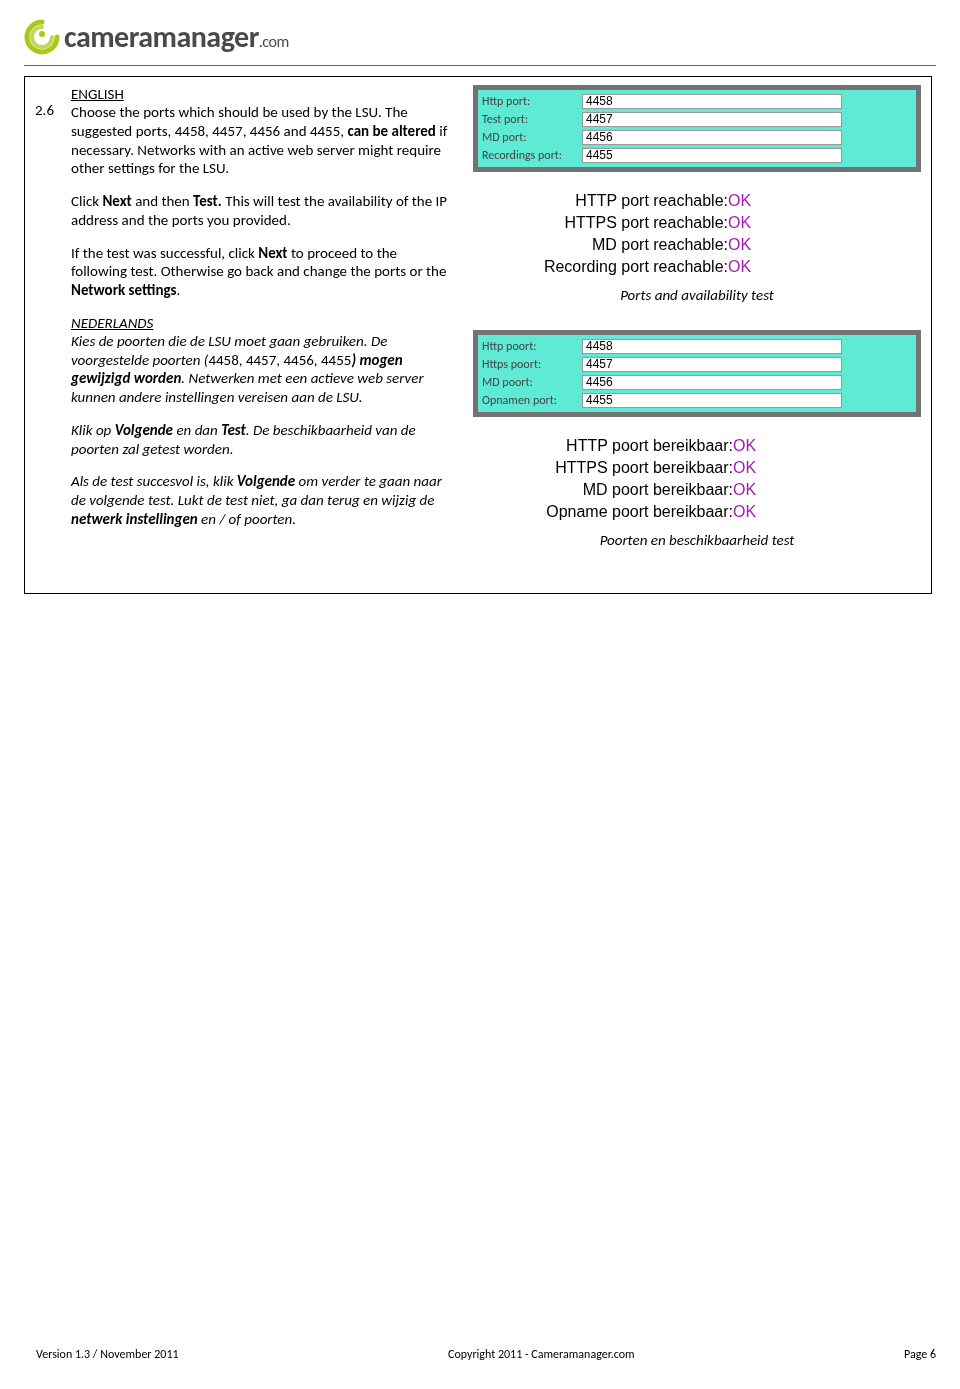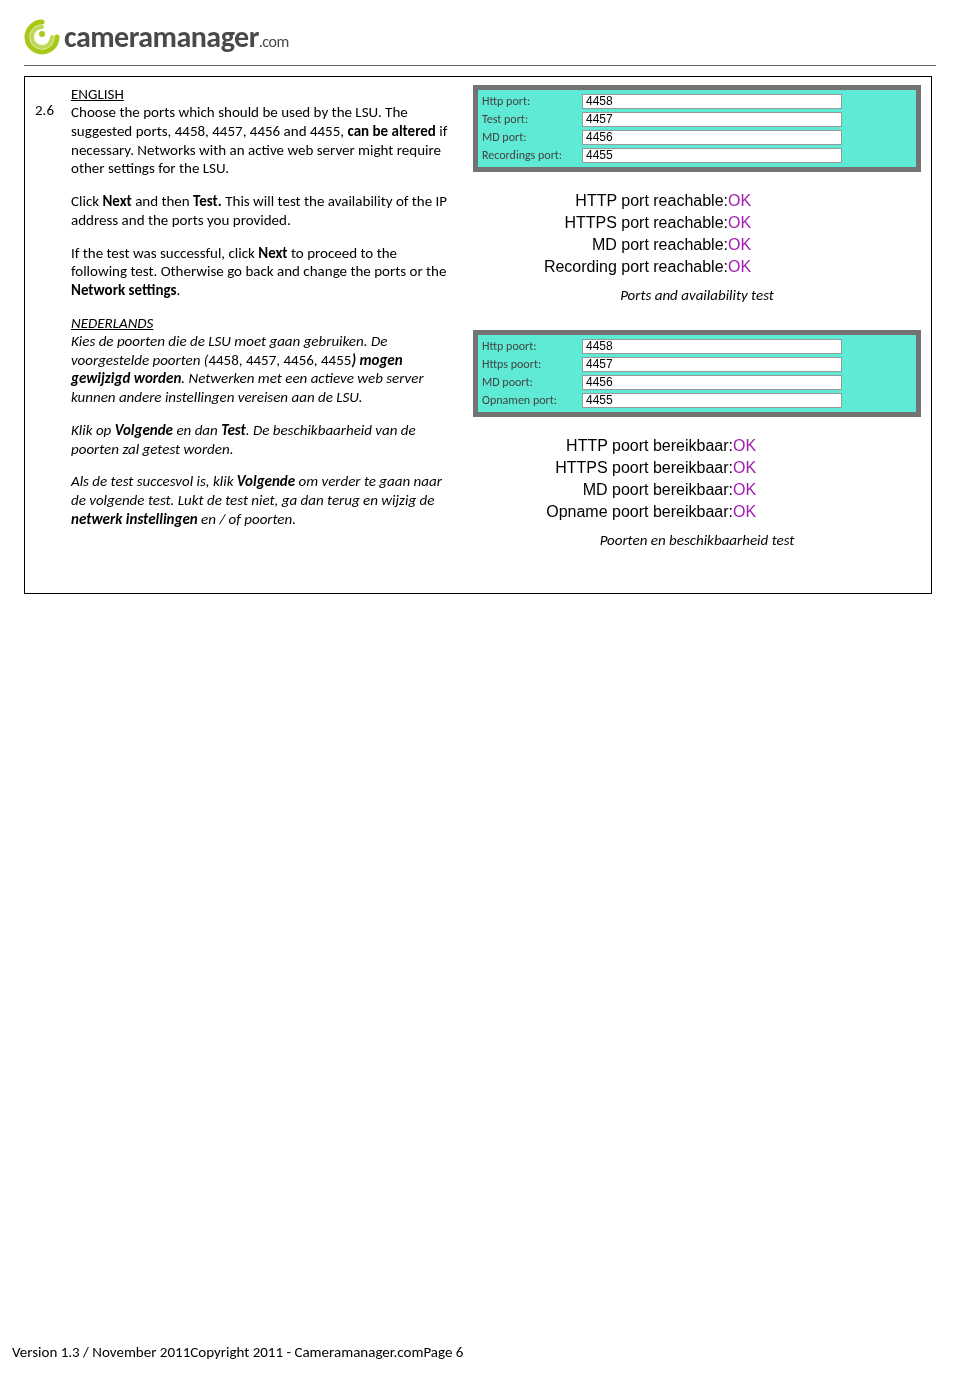--- a/index.html
+++ b/index.html
@@ -75,25 +75,25 @@
   }
   .shot-status .srow { display: flex; height: 22px; align-items: center; }
   .shot-status .slbl { width: 195px; }
   .shot-status .slbl.nl { width: 200px; }
   .shot-status .ok { color: #a21caf; }
   .caption { text-align: center; font-style: italic; margin-bottom: 26px; }
 
   .footer {
     position: absolute;
     bottom: 28px;
-    left: 12px;
+    left: 36px;
     right: 24px;
     display: flex;
-    justify-content: flex-start;
-    font-size: 15px;
+    justify-content: space-between;
+    font-size: 12px;
     color: #000;
   }
 </style>
 </head>
 <body>
 
 <div class="logo-row">
   <svg class="logo-swirl" viewBox="0 0 36 36">
     <path d="M18 3 A15 15 0 1 0 33 18" fill="none" stroke="#a8c917" stroke-width="5" stroke-linecap="round"></path>
     <path d="M18 8 A10 10 0 1 0 28 18" fill="none" stroke="#bed85a" stroke-width="4" stroke-linecap="round"></path>

